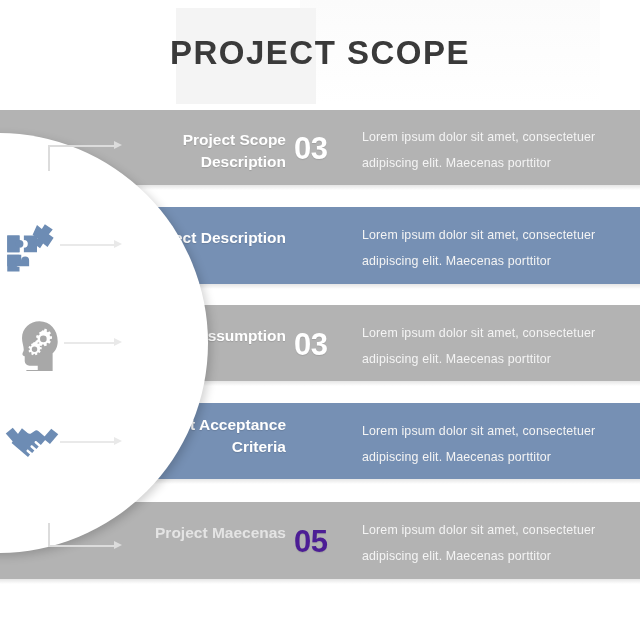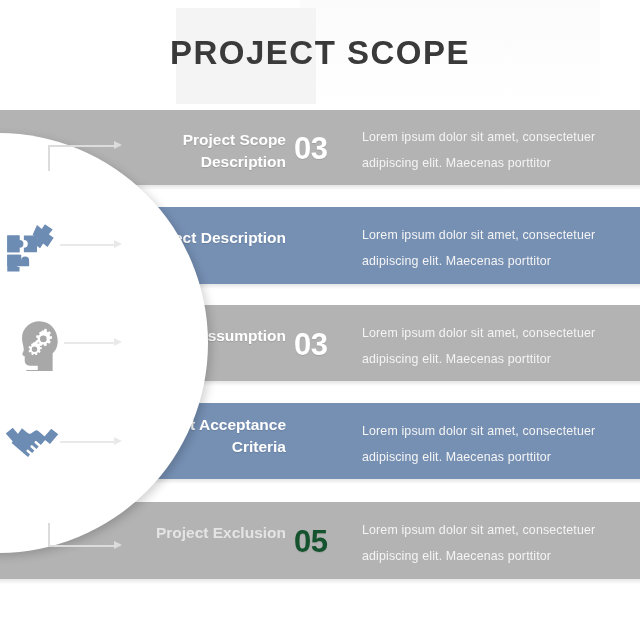--- a/index.html
+++ b/index.html
@@ -64,21 +64,21 @@
   }
   .row-body{
     position:absolute;left:362px;width:330px;
     color:#f4f4f4;font-size:12.4px;line-height:26px;
     letter-spacing:.15px;white-space:nowrap;
   }
   .row-body span{display:block;}
 
   
   .b5 .row-label{color:#e4e4e4;text-shadow:none;}
-  .b5 .row-num{color:#14532d;}
+  .b5 .row-num{color:#4c1d95;}
 
   
   .conn{position:absolute;pointer-events:none;}
   .conn .h{
     position:absolute;height:2px;background:#e9e9e9;
   }
   .conn .v{
     position:absolute;width:2px;background:#e9e9e9;
   }
   .conn .head{
@@ -167,21 +167,21 @@
         <span>Lorem ipsum  dolor sit  amet, consectetuer</span>
         <span>adipiscing  elit.  Maecenas porttitor</span>
       </div>
     </div>
   </div>
 
   <div class="band gray b5">
     <div class="inner">
       <div class="row-label" style="top:20px">
         <span>Project</span>
-        <span>Exclusion</span>
+        <span>Maecenas</span>
       </div>
       <div class="row-num" style="top:24px">05</div>
       <div class="row-body" style="top:15px">
         <span>Lorem ipsum  dolor sit  amet, consectetuer</span>
         <span>adipiscing  elit.  Maecenas porttitor</span>
       </div>
     </div>
   </div>
 
   <div class="circle"></div>

